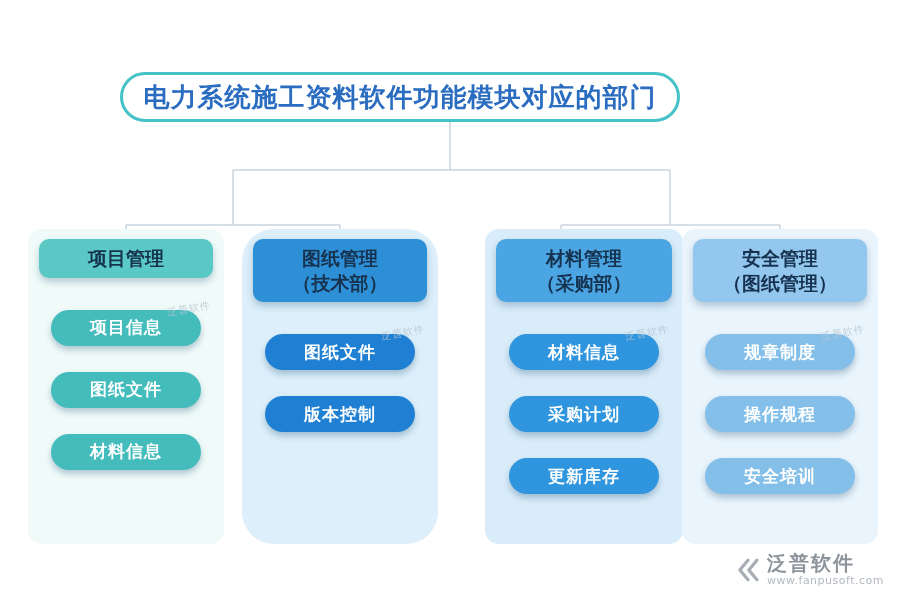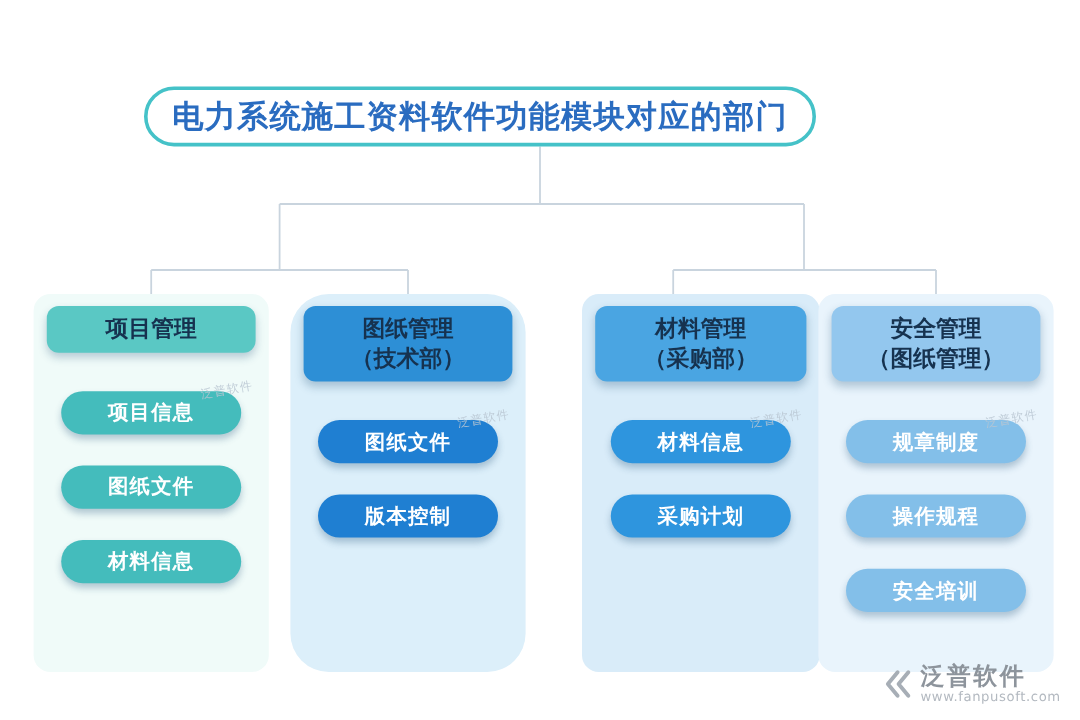--- a/index.html
+++ b/index.html
@@ -9,21 +9,21 @@
   }
   svg.connectors{position:absolute;left:0;top:0;z-index:0;}
   .title-capsule{
     position:absolute;left:120px;top:72px;width:560px;height:50px;
     box-sizing:border-box;border:3px solid #22c55e;border-radius:30px;
     background:#ffffff;z-index:2;
     display:flex;align-items:center;justify-content:center;
     font-size:26px;font-weight:bold;color:#2a6cc0;letter-spacing:1px;
   }
   .card{
-    position:absolute;top:245px;height:315px;border-radius:14px;
+    position:absolute;top:229px;height:315px;border-radius:14px;
     background:var(--card-bg,#eef5fb);z-index:1;box-sizing:border-box;
   }
   .card.c0{left:28px;width:196px;}
   .card.c1{left:242px;width:196px;border-radius:32px;}
   .card.c2{left:462px;width:198px;margin-left:23px;}
   .card.c3{left:682px;width:196px;}
   .card-header{
     margin:10px 11px 0;padding:7px 2px;border-radius:10px;
     background:var(--header-bg,#6fb6e6);
     box-shadow:0 4px 7px rgba(30,80,120,.28);
@@ -105,20 +105,23 @@
       <div>材料管理</div>
       <div>（采购部）</div>
     </div>
     <div class="item first">
       <span>材料信息</span>
       <span class="watermark">泛普软件</span>
     </div>
     <div class="item">
       <span>采购计划</span>
     </div>
+    <div class="item">
+      <span>更新库存</span>
+    </div>
   </div>
 
   <div class="card c3" style="--card-bg: #e9f4fc; --header-bg: #93c7ee; --item-bg: #83bfe9;">
     <div class="card-header">
       <div>安全管理</div>
       <div>（图纸管理）</div>
     </div>
     <div class="item first">
       <span>规章制度</span>
       <span class="watermark">泛普软件</span>

